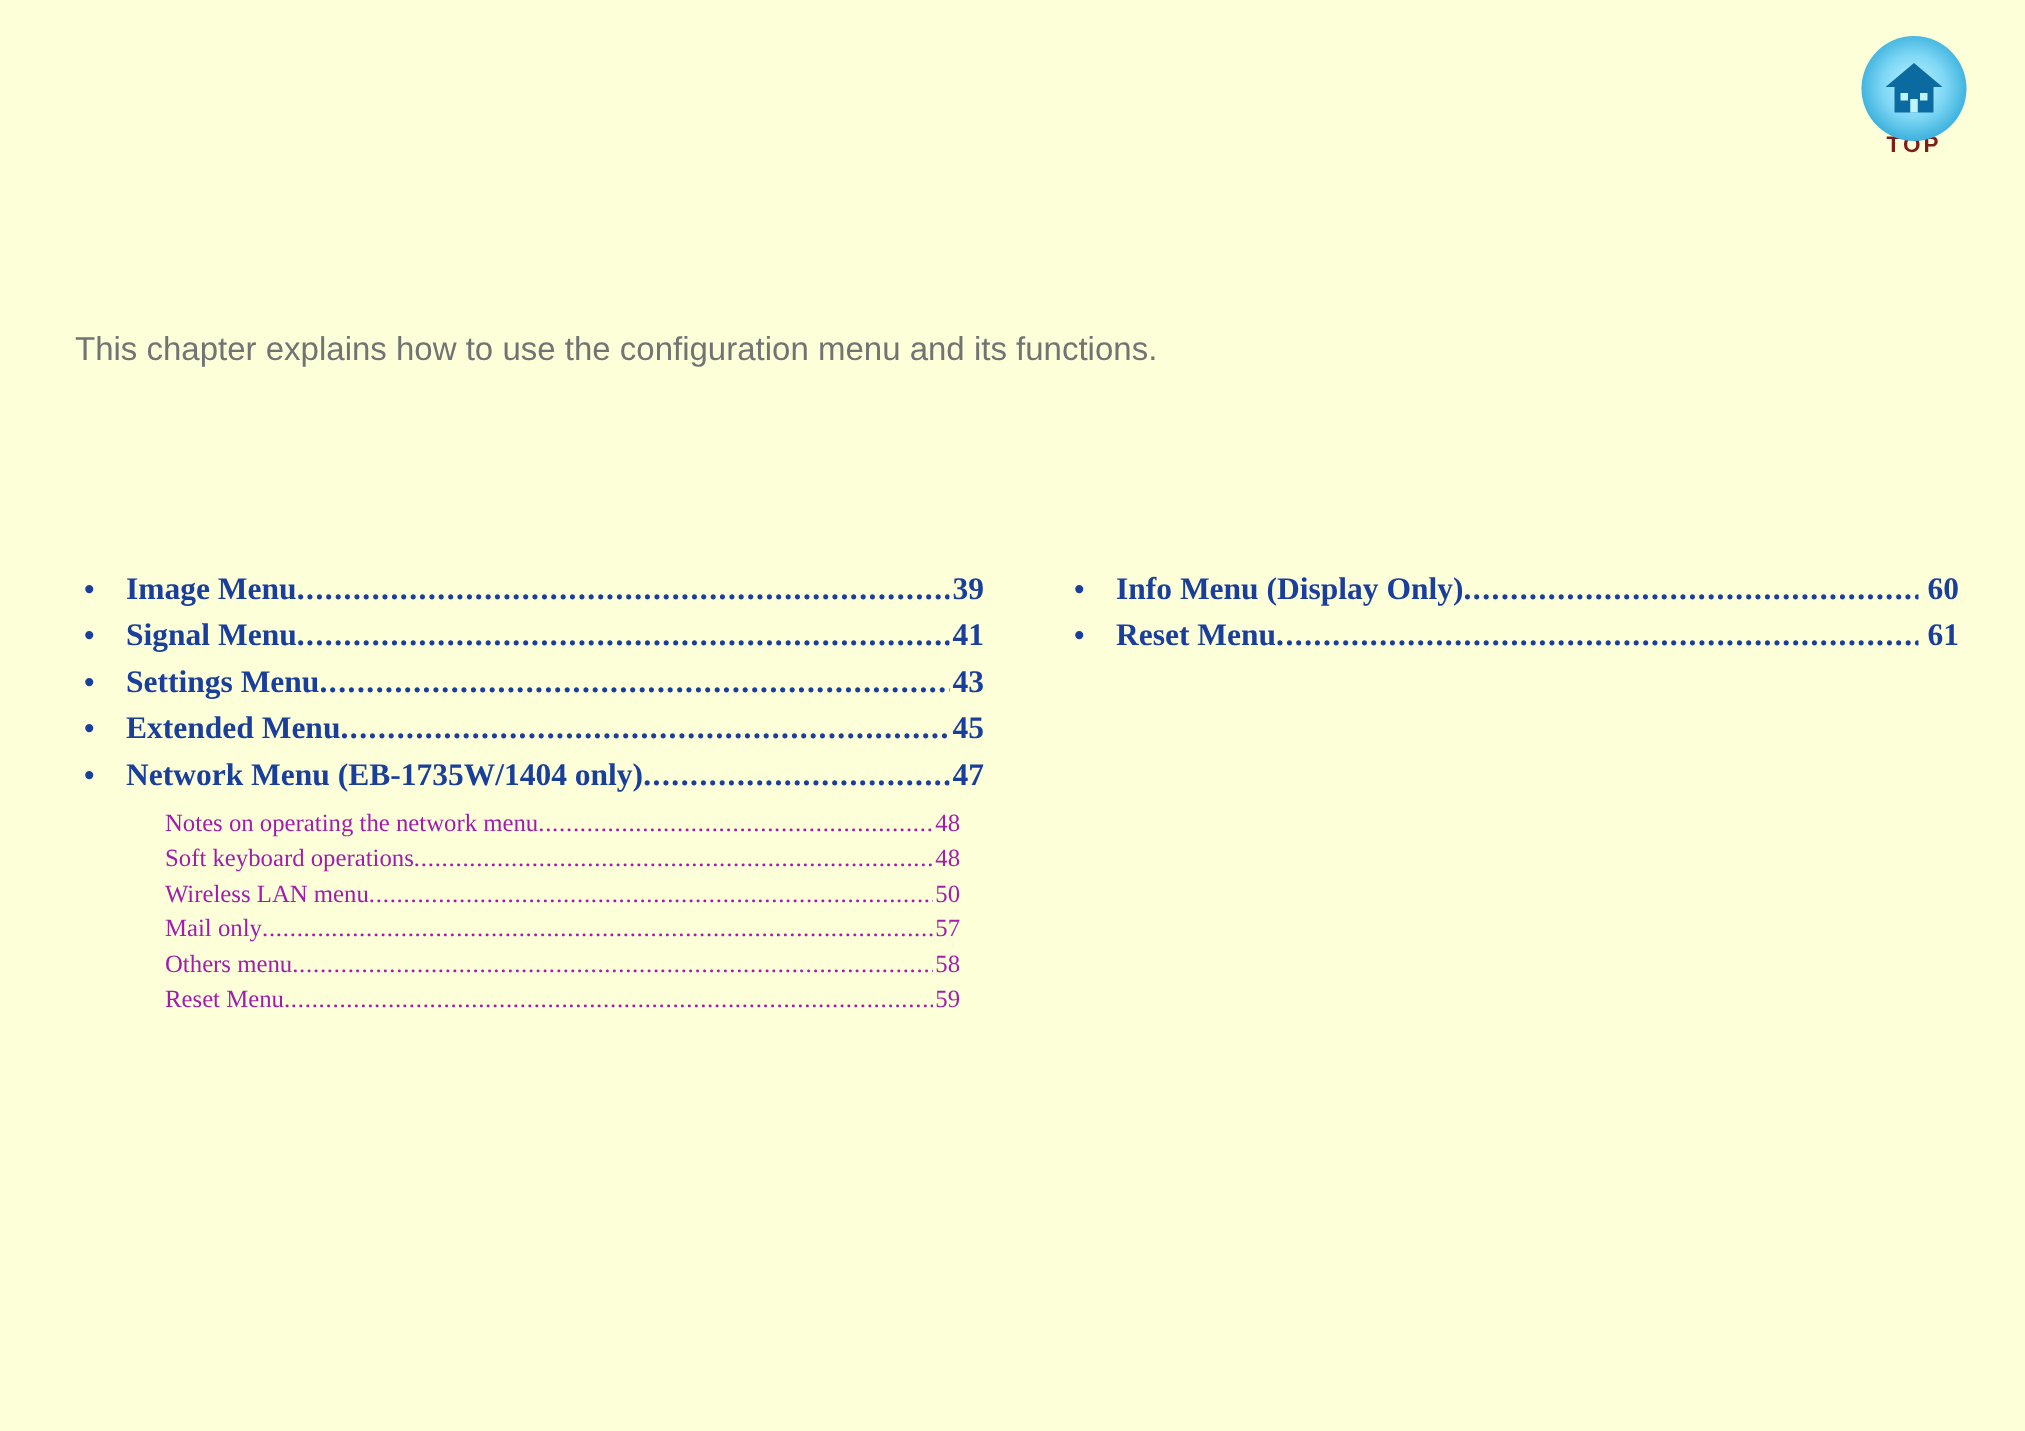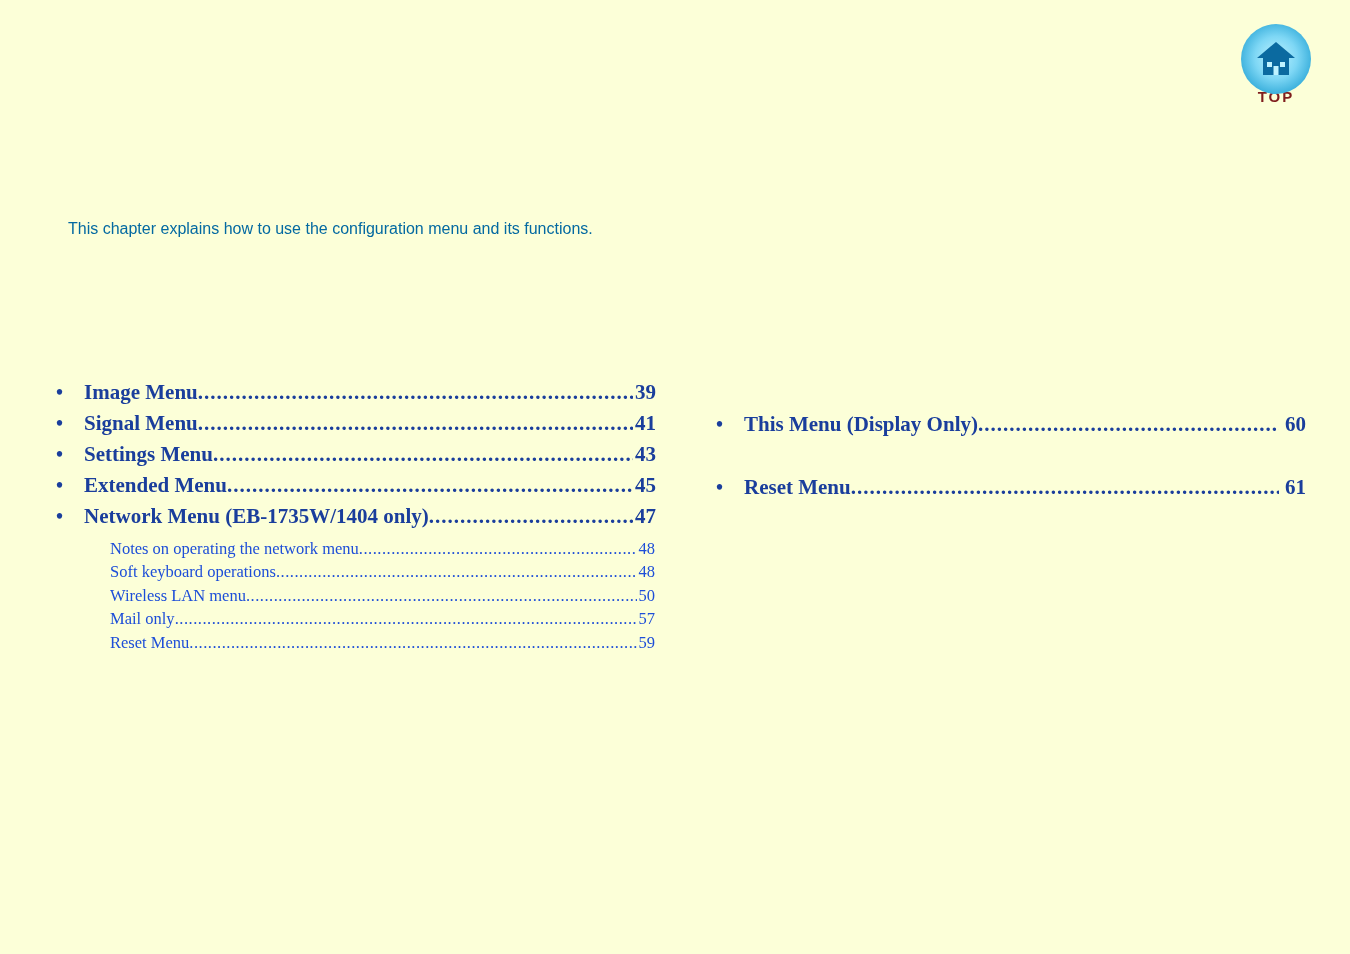--- a/index.html
+++ b/index.html
@@ -33,24 +33,24 @@
     font-family: Arial, Helvetica, sans-serif;
     font-weight: bold;
     font-size: 15px;
     color: #7f1d1d;
     letter-spacing: 2px;
     margin-top: -6px;
   }
   .intro {
     position: absolute;
     top: 220px;
-    left: 68px;
+    left: 50px;
     font-family: Arial, Helvetica, sans-serif;
-    font-size: 16px;
-    color: #0369a1;
+    font-size: 22px;
+    color: #737373;
   }
   .columns {
     position: absolute;
     top: 380px;
     left: 56px;
     right: 56px;
     display: flex;
     gap: 60px;
   }
   .col { width: 600px; }
@@ -79,27 +79,27 @@
   }
   .item-main .dots::after {
     content: "........................................................................................................................................................................................................";
     letter-spacing: 1px;
   }
   .item-sub .dots::after {
     content: "........................................................................................................................................................................................................";
     letter-spacing: 0.5px;
   }
   .item-main .page, .item-sub .page { flex: 0 0 auto; padding-left: 2px; }
-  .col.right .item-main .page { padding-left: 6px; margin-top: 32px; }
+  .col.right .item-main .page { padding-left: 6px; }
   .item-sub {
-    color: #1d4ed8;
+    color: #a21caf;
     font-size: 16.5px;
     font-weight: normal;
     margin-left: 54px;
-    margin-right: 1px;
+    margin-right: 16px;
     line-height: 1.42;
   }
   .spacer-before-sub { height: 2px; }
 </style>
 </head>
 <body>
 
 <div class="top-icon">
   <div class="circle">
     <div class="house">
@@ -163,29 +163,34 @@
         <span class="title">Wireless LAN menu</span>
         <span class="dots"></span>
         <span class="page">50</span>
       </div>
       <div class="item-sub">
         <span class="title">Mail only</span>
         <span class="dots"></span>
         <span class="page">57</span>
       </div>
       <div class="item-sub">
+        <span class="title">Others menu</span>
+        <span class="dots"></span>
+        <span class="page">58</span>
+      </div>
+      <div class="item-sub">
         <span class="title">Reset Menu</span>
         <span class="dots"></span>
         <span class="page">59</span>
       </div>
     </div>
   <div class="col right" id="col-right">
       <div class="item-main">
         <span class="bullet">•</span>
-        <span class="title">This Menu (Display Only)</span>
+        <span class="title">Info Menu (Display Only)</span>
         <span class="dots"></span>
         <span class="page"> 60</span>
       </div>
       <div class="item-main">
         <span class="bullet">•</span>
         <span class="title">Reset Menu</span>
         <span class="dots"></span>
         <span class="page"> 61</span>
       </div>
     </div>

